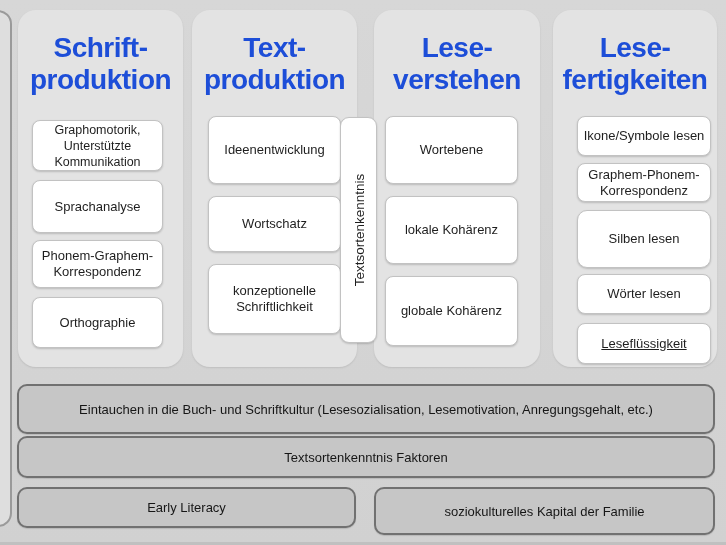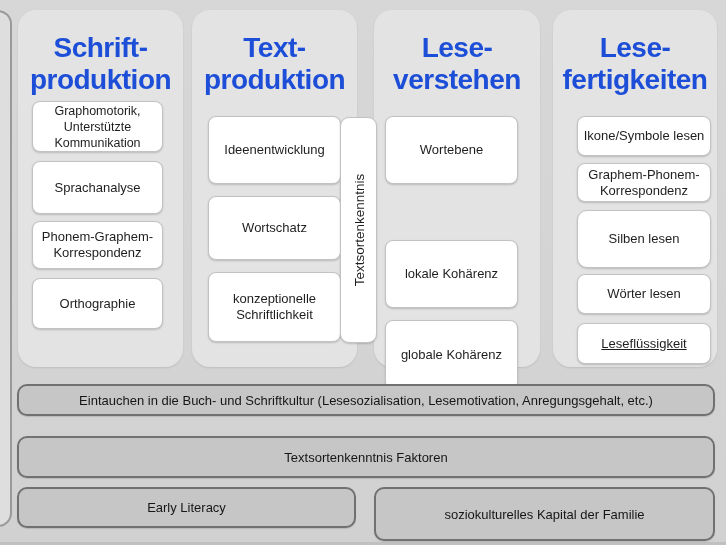--- a/index.html
+++ b/index.html
@@ -63,48 +63,48 @@
 <div class="canvas">
 
   <div class="left-sliver"></div>
 
   <section class="col" style="left:18px;width:165px;">
     <h2 class="col-title">
       <span>Schrift-</span>
       <span>produktion</span>
     </h2>
   </section>
-  <div class="box-stack" style="left:32px;top:101px;width:131px;">
+  <div class="box-stack" style="left:32px;top:120px;width:131px;">
     <div class="sbox" style="height:51px;margin-bottom:9px;font-size:12.5px;">Graphomotorik, Unterstützte Kommunikation</div>
     <div class="sbox" style="height:53px;margin-bottom:7px;">Sprachanalyse</div>
     <div class="sbox" style="height:48px;margin-bottom:9px;">Phonem-Graphem-Korrespondenz</div>
     <div class="sbox" style="height:51px;">Orthographie</div>
   </div>
 
   <section class="col" style="left:192px;width:165px;">
     <h2 class="col-title">
       <span>Text-</span>
       <span>produktion</span>
     </h2>
   </section>
   <div class="box-stack" style="left:208px;top:116px;width:133px;">
     <div class="sbox" style="height:68px;margin-bottom:12px;">Ideenentwicklung</div>
-    <div class="sbox" style="height:64px;margin-bottom:12px;">Wortschatz</div>
+    <div class="sbox" style="height:56px;margin-bottom:12px;">Wortschatz</div>
     <div class="sbox" style="height:70px;">konzeptionelle Schriftlichkeit</div>
   </div>
 
   <section class="col" style="left:374px;width:166px;">
     <h2 class="col-title">
       <span>Lese-</span>
       <span>verstehen</span>
     </h2>
   </section>
   <div class="box-stack" style="left:385px;top:116px;width:133px;">
     <div class="sbox" style="height:68px;margin-bottom:12px;">Wortebene</div>
-    <div class="sbox" style="height:68px;margin-bottom:12px;margin-top:44px;">lokale Kohärenz</div>
+    <div class="sbox" style="height:68px;margin-bottom:12px;">lokale Kohärenz</div>
     <div class="sbox" style="height:70px;">globale Kohärenz</div>
   </div>
 
   <section class="col" style="left:553px;width:164px;">
     <h2 class="col-title">
       <span>Lese-</span>
       <span>fertigkeiten</span>
     </h2>
   </section>
   <div class="box-stack" style="left:577px;top:116px;width:134px;">
@@ -112,19 +112,19 @@
     <div class="sbox" style="height:39px;margin-bottom:8px;">Graphem-Phonem-Korrespondenz</div>
     <div class="sbox" style="height:58px;margin-bottom:6px;border-radius:10px;">Silben lesen</div>
     <div class="sbox" style="height:40px;margin-bottom:9px;">Wörter lesen</div>
     <div class="sbox" style="height:41px;text-decoration:underline;">Leseflüssigkeit</div>
   </div>
 
   <div class="tbox">
     <span>Textsortenkenntnis</span>
   </div>
 
-  <div class="fbar" style="left:17px;top:384px;width:698px;height:32px;">Eintauchen in die Buch- und Schriftkultur (Lesesozialisation, Lesemotivation, Anregungsgehalt, etc.)</div>
+  <div class="fbar" style="left:17px;top:384px;width:698px;height:50px;">Eintauchen in die Buch- und Schriftkultur (Lesesozialisation, Lesemotivation, Anregungsgehalt, etc.)</div>
   <div class="fbar" style="left:17px;top:436px;width:698px;height:42px;">Textsortenkenntnis Faktoren</div>
   <div class="fbar" style="left:17px;top:487px;width:339px;height:41px;">Early Literacy</div>
-  <div class="fbar" style="left:374px;top:487px;width:341px;height:54px;">soziokulturelles Kapital der Familie</div>
+  <div class="fbar" style="left:374px;top:487px;width:341px;height:48px;">soziokulturelles Kapital der Familie</div>
 
   <div class="bottom-edge"></div>
 </div>
 
 </body></html>

